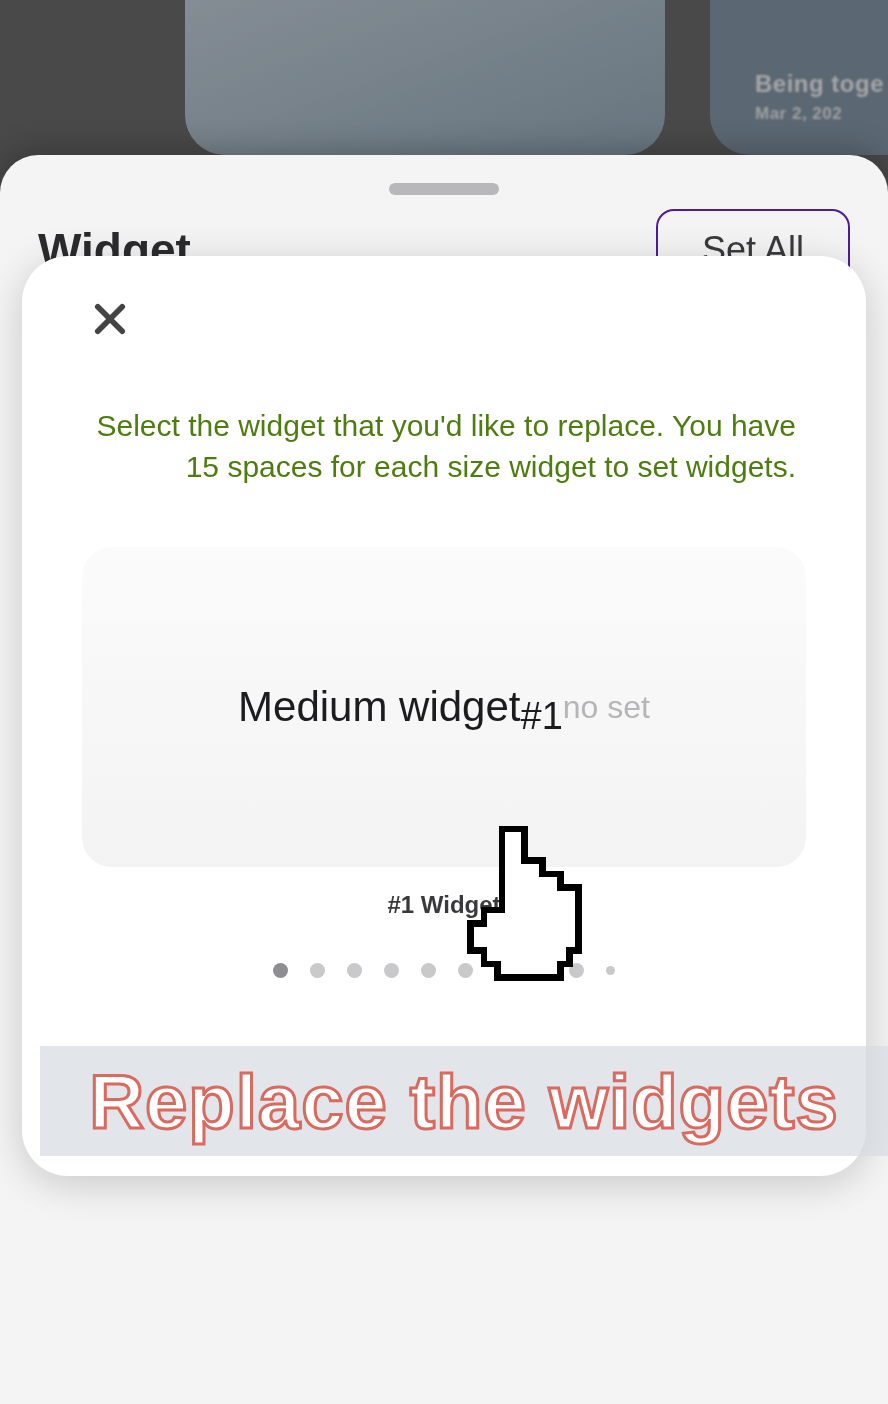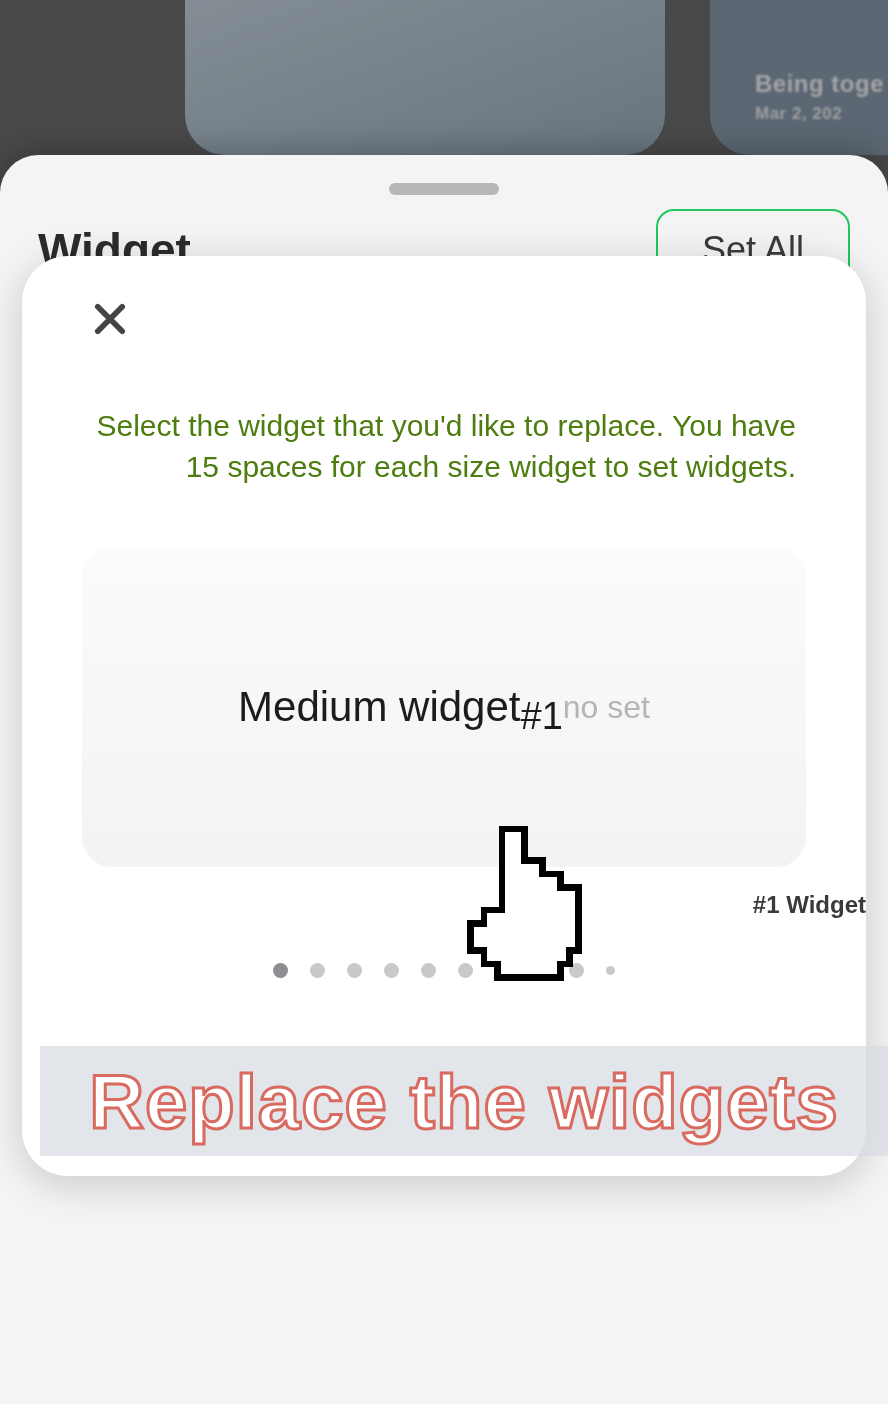--- a/index.html
+++ b/index.html
@@ -49,21 +49,21 @@
   .sheet1-grabber{
     position:absolute;top:28px;left:50%;transform:translateX(-50%);
     width:110px;height:12px;border-radius:6px;background:#b8b8bb;
   }
   .sheet1-header{
     position:absolute;top:55px;left:38px;right:38px;height:80px;
     display:flex;align-items:center;justify-content:space-between;
   }
   .sheet1-title{font-size:46px;font-weight:600;color:#2b2b2d;}
   .sheet1-setall{
-    border:2px solid #22c55e;border-radius:18px;
+    border:2px solid #4c1d95;border-radius:18px;
     padding:18px 44px;font-size:36px;color:#3a3a3c;background:#f4f4f5;
   }
   
   .modal{
     position:absolute;left:22px;right:22px;top:256px;height:920px;
     background:#fff;border-radius:46px;box-shadow:0 8px 40px rgba(0,0,0,.18);
     filter:blur(0.2px);
   }
   .modal-header{
     position:relative;height:130px;display:flex;align-items:center;justify-content:center;
@@ -82,21 +82,21 @@
   .slot-card{
     margin:60px 60px 0;height:320px;border-radius:30px;
     background:linear-gradient(#fbfbfc,#f3f3f4);
     display:flex;flex-direction:row;align-items:center;justify-content:center;
     position:relative;
   }
   .slot-size{font-size:42px;color:#1c1c1e;}
   .slot-num{font-size:38px;color:#1c1c1e;margin-top:18px;}
   .slot-state{font-size:32px;color:#b5b5b8;}
   .slot-label{
-    text-align:right;margin-top:24px;font-size:24px;font-weight:600;color:#3a3a3c;
+    text-align:center;margin-top:24px;font-size:24px;font-weight:600;color:#3a3a3c;
   }
   .dots{
     margin-top:44px;display:flex;gap:22px;justify-content:center;align-items:center;
   }
   .dot{width:15px;height:15px;border-radius:50%;background:#c9c9cc;}
   .dot.active{background:#8e8e92;}
   .dot.tiny{width:9px;height:9px;}
   
   .pixel-cursor{
     position:absolute;left:450px;top:820px;width:140px;height:180px;

